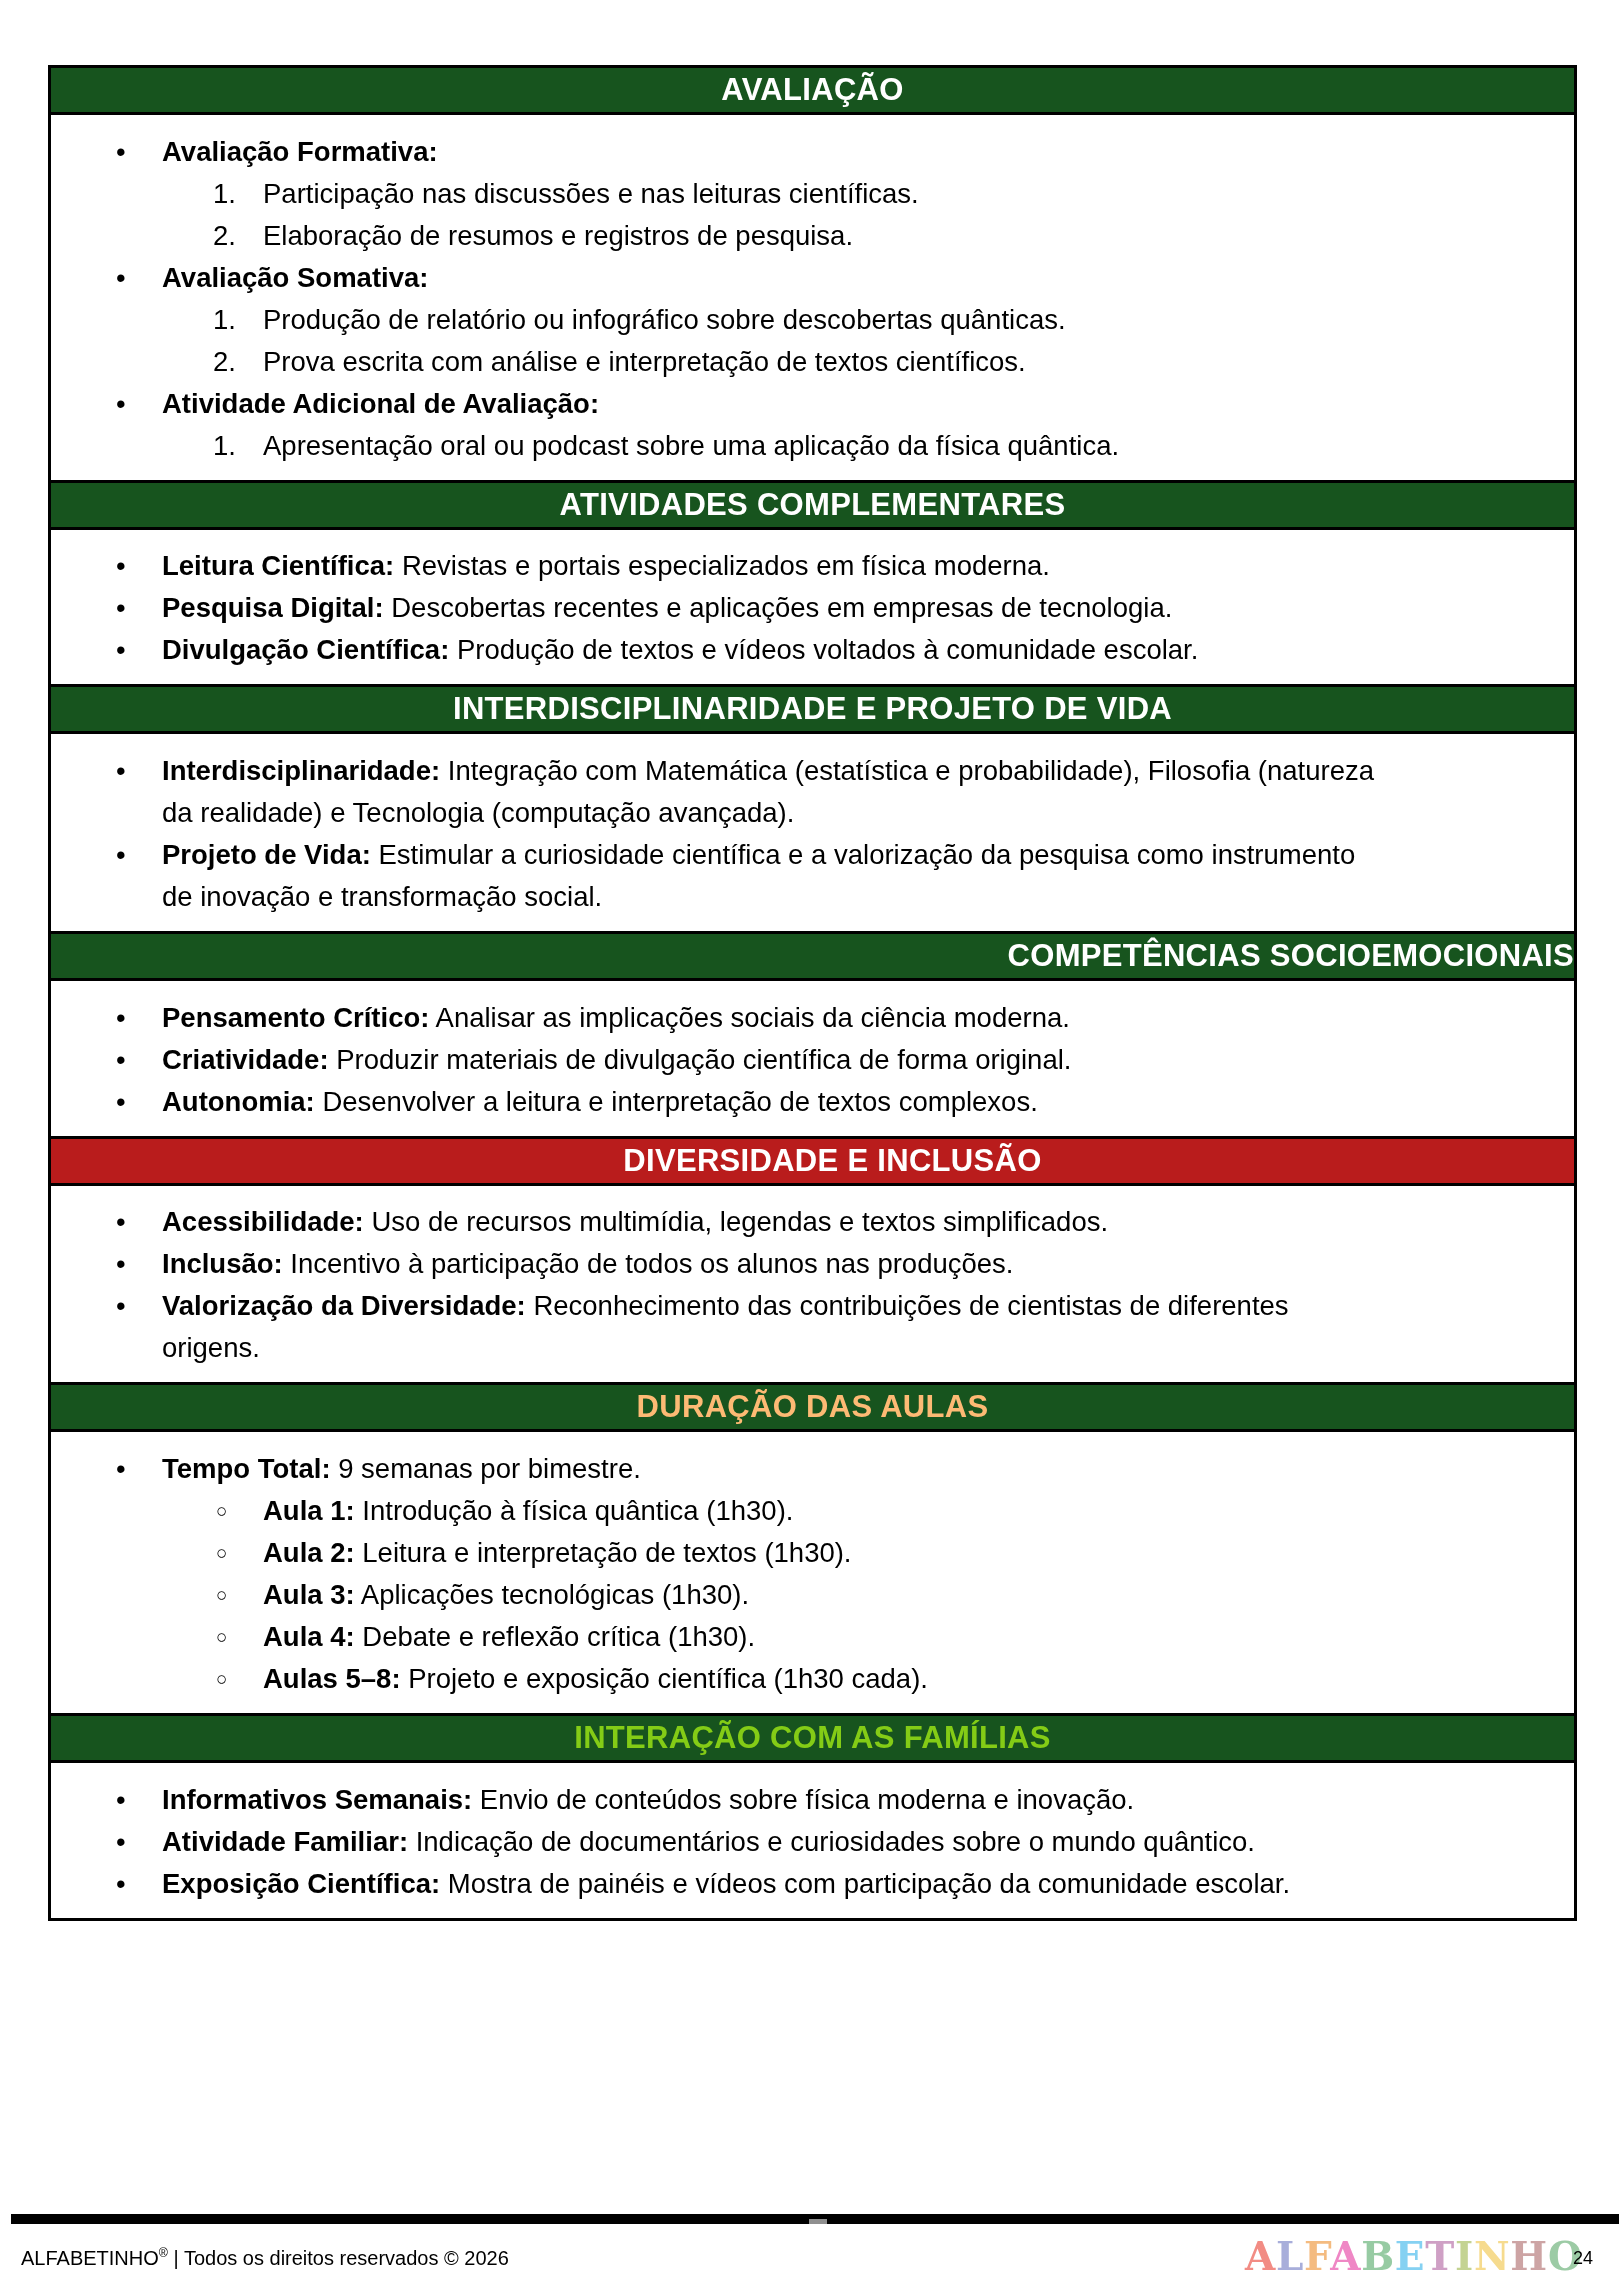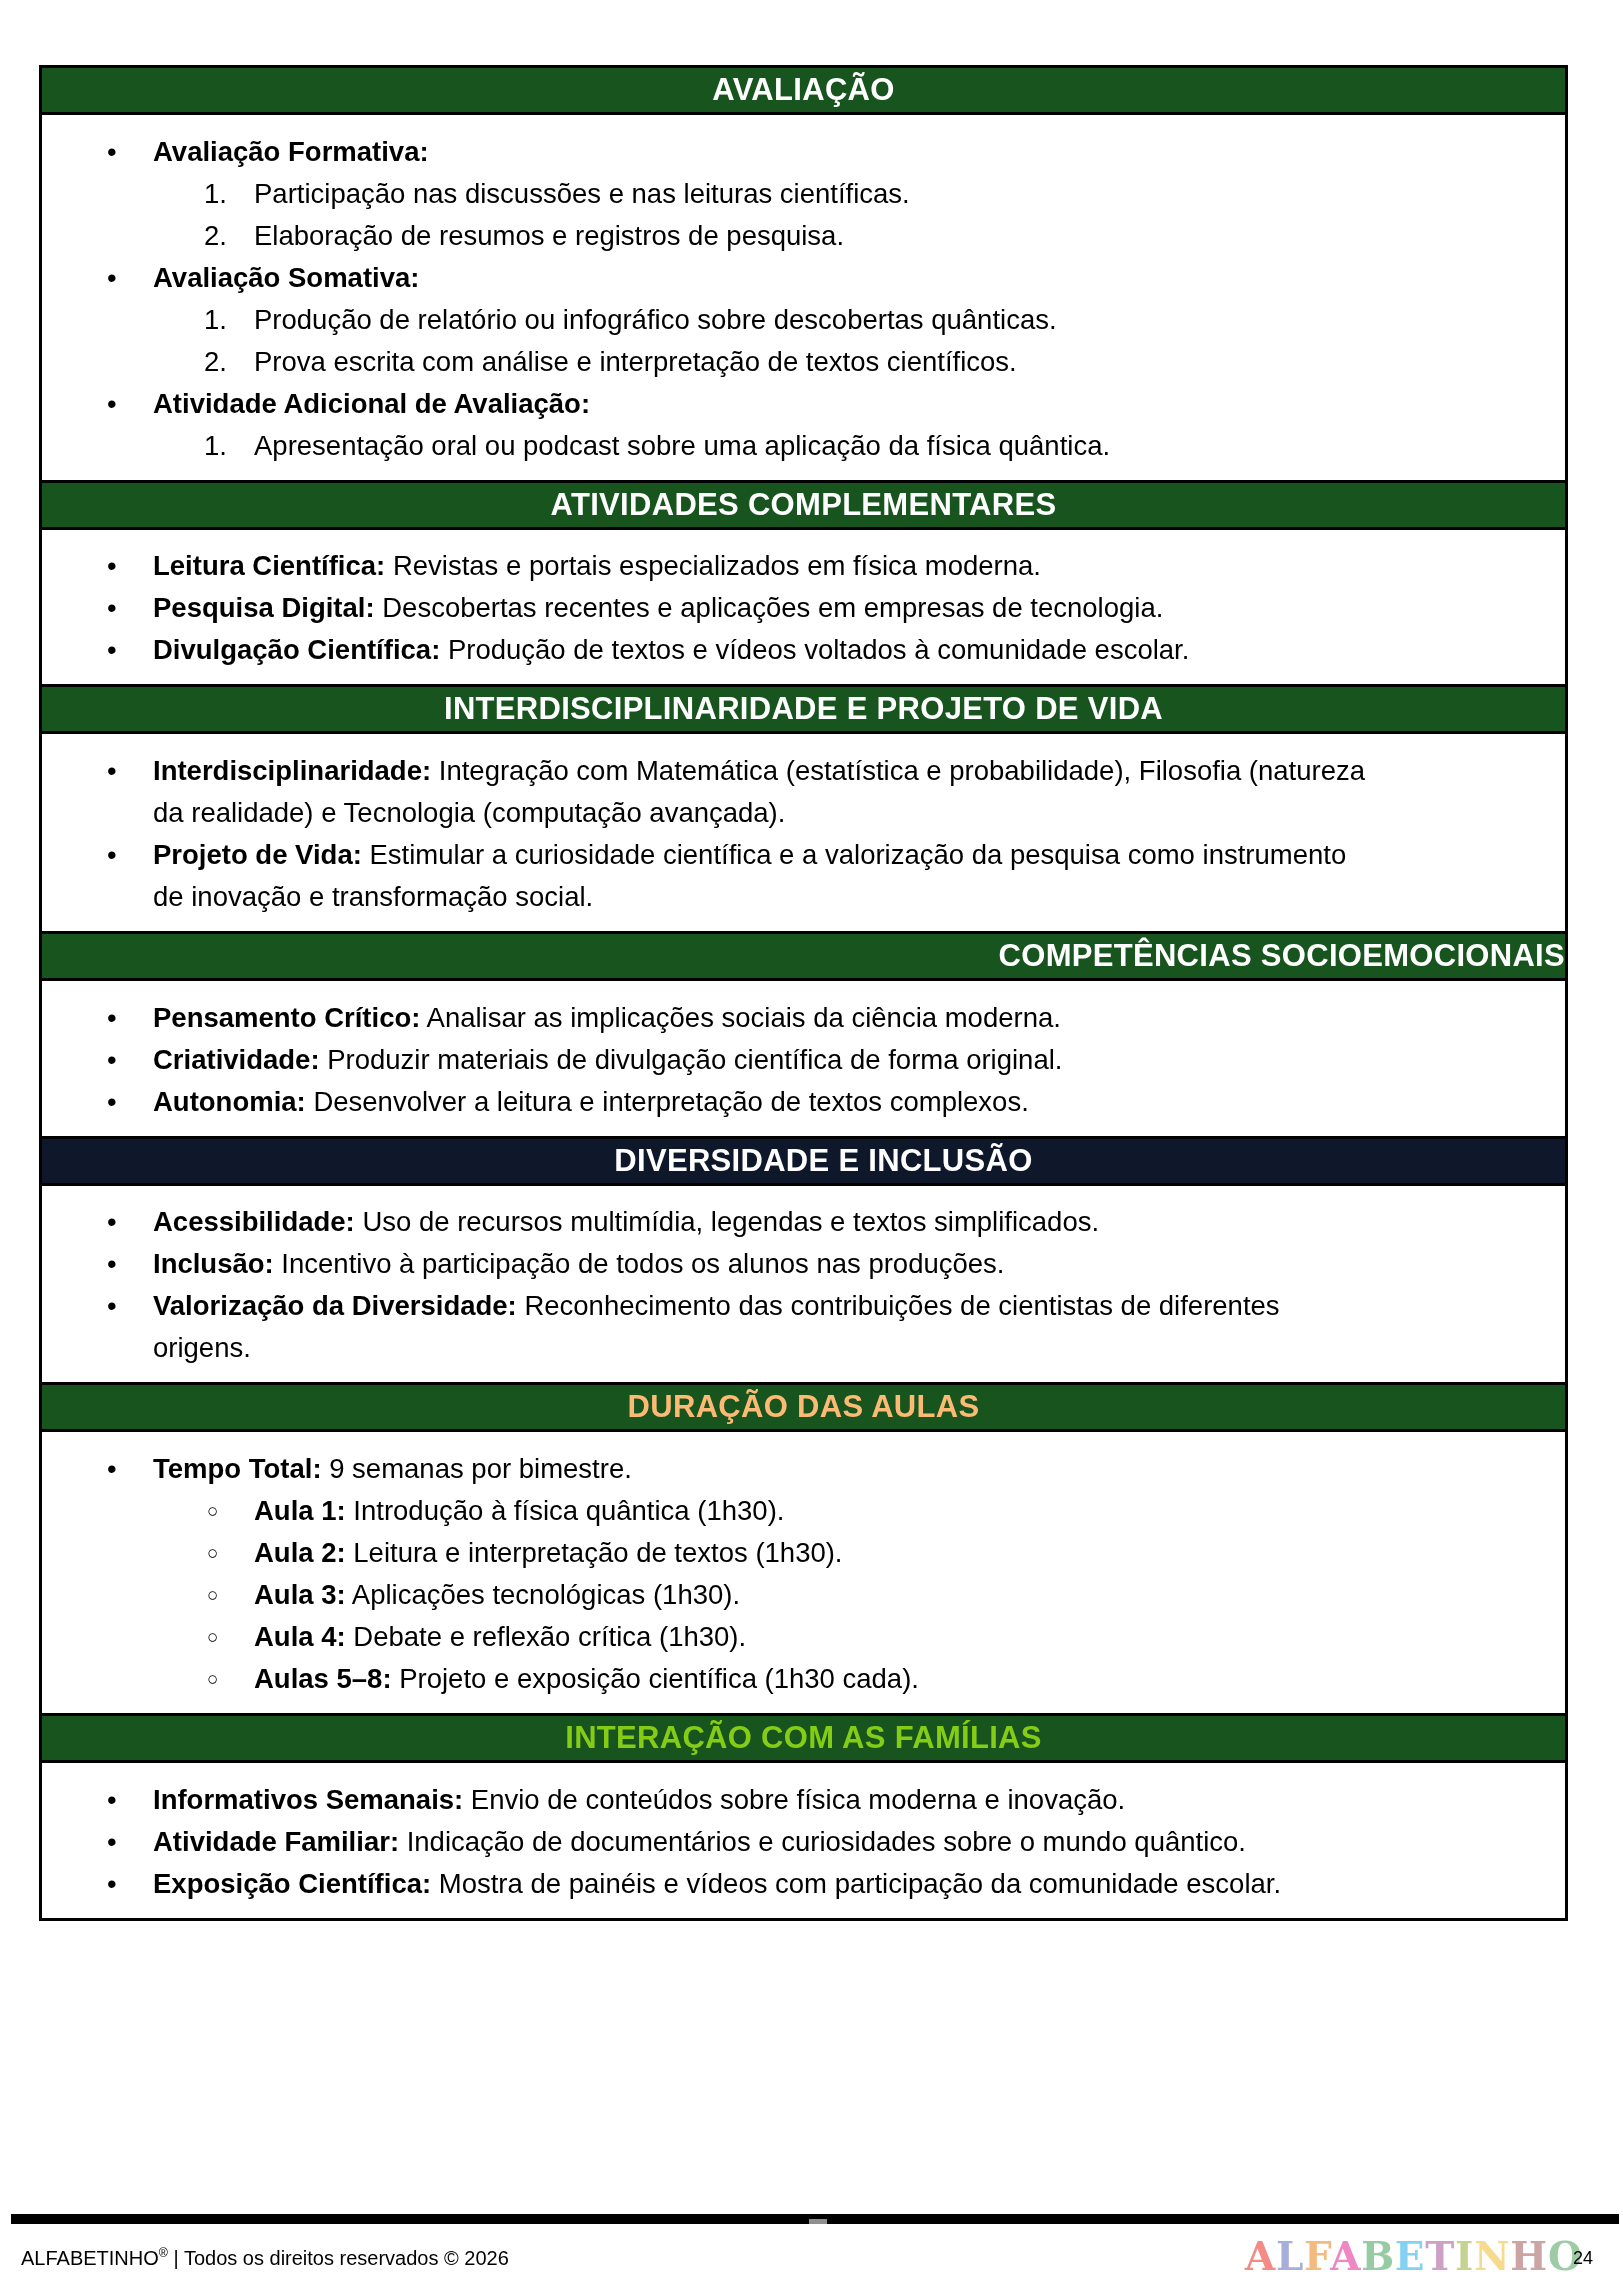--- a/index.html
+++ b/index.html
@@ -2,21 +2,21 @@
 <html lang="pt-BR" style="font-size:10.5px"><head>
 <meta charset="utf-8">
 <style>
   html,body{margin:0;padding:0;background:#e8e8e8;}
   .page{
     position:relative;width:1623px;height:2295px;background:#ffffff;
     font-family:"Liberation Sans",sans-serif;color:#000;overflow:hidden;margin:0 auto;
   }
   
   .doc-table{
-    position:absolute;left:39px;top:65px;width:1529px;box-sizing:border-box;
+    position:absolute;left:48px;top:65px;width:1529px;box-sizing:border-box;
     border-left:3.3px solid #000;border-right:3.3px solid #000;border-bottom:3.3px solid #000;
     background:#fff;
   }
   .sec-bar{
     border-top:3.3px solid #000;border-bottom:3.3px solid #000;
     height:44px;line-height:44px;text-align:center;
     color:#fff;font-weight:bold;font-size:31px;letter-spacing:0.3px;
   }
   .sec-body{padding:15.7px 26px 13px 0;background:#fff;}
   .item{position:relative;font-size:27.5px;line-height:42px;}
@@ -83,21 +83,21 @@
     <div>
       <div class="sec-bar" style="background-color: rgb(23, 84, 30); color: rgb(255, 255, 255); text-align: right;">COMPETÊNCIAS SOCIOEMOCIONAIS</div>
       <div class="sec-body">
         <div class="item l1"><span class="mk mk1">•</span><span class="lead">Pensamento Crítico:</span><span class="t"> Analisar as implicações sociais da ciência moderna.</span></div>
         <div class="item l1"><span class="mk mk1">•</span><span class="lead">Criatividade:</span><span class="t"> Produzir materiais de divulgação científica de forma original.</span></div>
         <div class="item l1"><span class="mk mk1">•</span><span class="lead">Autonomia:</span><span class="t"> Desenvolver a leitura e interpretação de textos complexos.</span></div>
       </div>
     </div>
 
     <div>
-      <div class="sec-bar" style="background-color: #0f172a; color: rgb(255, 255, 255); padding-left: 40px;">DIVERSIDADE E INCLUSÃO</div>
+      <div class="sec-bar" style="background-color: #b91c1c; color: rgb(255, 255, 255); padding-left: 40px;">DIVERSIDADE E INCLUSÃO</div>
       <div class="sec-body">
         <div class="item l1"><span class="mk mk1">•</span><span class="lead">Acessibilidade:</span><span class="t"> Uso de recursos multimídia, legendas e textos simplificados.</span></div>
         <div class="item l1"><span class="mk mk1">•</span><span class="lead">Inclusão:</span><span class="t"> Incentivo à participação de todos os alunos nas produções.</span></div>
         <div class="item l1"><span class="mk mk1">•</span><span class="lead">Valorização da Diversidade:</span><span class="t"> Reconhecimento das contribuições de cientistas de diferentes
 origens.</span></div>
       </div>
     </div>
 
     <div>
       <div class="sec-bar" style="background-color: rgb(23, 84, 30); color: #fdba74;">DURAÇÃO DAS AULAS</div>

